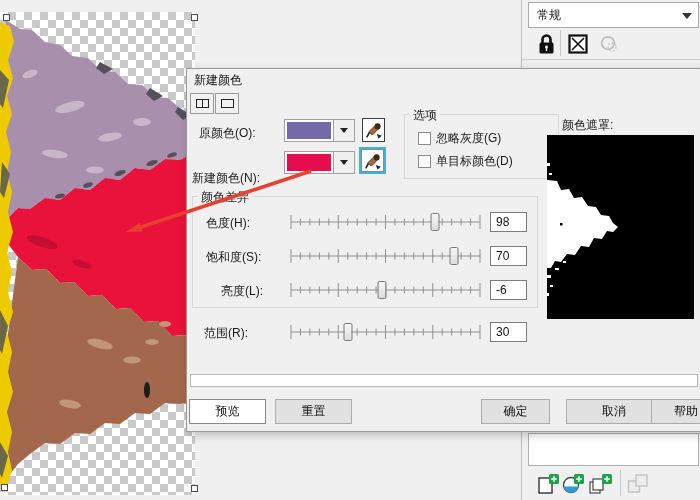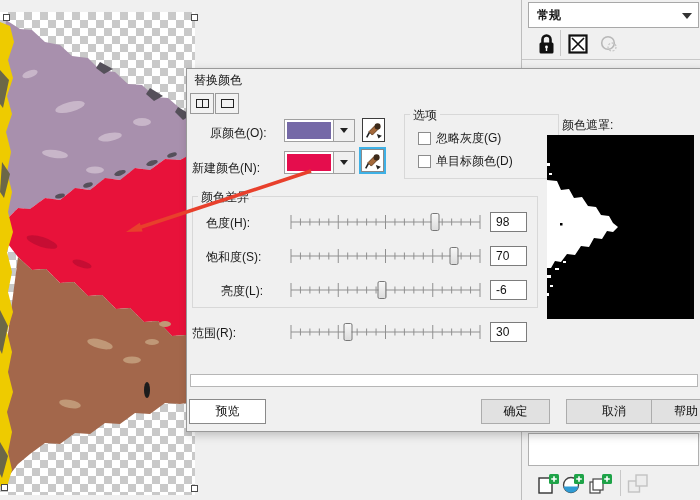--- a/index.html
+++ b/index.html
@@ -8,21 +8,21 @@
     font-family:"Liberation Sans","DejaVu Sans",sans-serif;font-size:12px;color:#1a1a1a;background:#f0f0f0;}
 
   
   #canvas{position:absolute;left:0;top:12px;width:195px;height:483px;z-index:1;
     background:repeating-conic-gradient(#c9c9c9 0% 25%, #ffffff 0% 50%) 0 0/16px 16px;}
   #art{position:absolute;left:0;top:0;}
   .handle{position:absolute;width:7px;height:7px;background:#fff;border:1px solid #4a4a4a;z-index:3;}
 
   
   #panel{position:absolute;left:521px;top:0;width:179px;height:500px;background:#f0f0f0;border-left:1px solid #bdbdbd;z-index:2;}
-  #preset{position:absolute;left:6px;top:2px;width:171px;height:26px;background:#fff;border:1px solid #a8a8a8;display:flex;align-items:center;padding-left:8px;font-weight:bold;}
+  #preset{position:absolute;left:6px;top:2px;width:171px;height:26px;background:#fff;border:1px solid #a8a8a8;display:flex;align-items:center;padding-left:8px;}
   #preset .dd-arrow{position:absolute;right:6px;top:10px;width:0;height:0;border-left:5px solid transparent;border-right:5px solid transparent;border-top:6px solid #333;}
   .vsep{position:absolute;width:1px;background:#c8c8c8;}
   .hsep{position:absolute;height:1px;background:#c8c8c8;}
   .tool{position:absolute;display:flex;align-items:center;justify-content:center;}
   #whitebox{position:absolute;left:6px;top:433px;width:171px;height:33px;background:#fff;border:1px solid #b0b0b0;}
 
   
   #dialog{position:absolute;left:186px;top:68px;width:516px;height:364px;background:#f0f0f0;border:1px solid #999;
     box-shadow:3px 3px 9px rgba(0,0,0,.22);z-index:10;}
   #dlg-title{position:absolute;left:7px;top:3px;font-size:12px;color:#111;}
@@ -172,46 +172,46 @@
     <div class="vsep" style="left:98px;top:470px;height:26px;"></div>
     <div class="tool" style="left:104px;top:472px;width:24px;height:24px;">
       <svg width="22" height="22" viewBox="0 0 22 22">
         <rect x="1.5" y="8" width="11" height="11" fill="#ededed" stroke="#c2c2c2" stroke-width="1.4"></rect>
         <rect x="9" y="2" width="11" height="11" fill="#ededed" stroke="#c2c2c2" stroke-width="1.4"></rect>
       </svg>
     </div>
   </div>
 
   <div id="dialog">
-    <div id="dlg-title">替换颜色</div>
+    <div id="dlg-title">新建颜色</div>
 
     <div class="vbtn" style="left:3px;top:24px;">
       <span class="r split"></span>
     </div>
     <div class="vbtn" style="left:28px;top:24px;">
       <span class="r"></span>
     </div>
 
-    <span class="lbl" style="left:23px;top:56px;">原颜色(O):</span>
+    <span class="lbl" style="left:12px;top:56px;">原颜色(O):</span>
     <div class="combo" style="left:97px;top:50px;">
       <div class="swatch" id="orig-swatch" style="background: rgb(117, 105, 167);"></div>
       <div class="carrow">
           <i></i>
         </div>
     </div>
     <div class="eyebtn" style="left:175px;top:49px;">
       <svg width="18" height="18" viewBox="0 0 16 16">
         <path d="M1.5,14.5 L4,10" stroke="#222" stroke-width="1.4" fill="none"></path>
         <polygon points="3.5,9.5 8.7,4.3 11.7,7.3 6.5,12.5" fill="#a5693a" stroke="#5a3516" stroke-width="0.8"></polygon>
         <circle cx="11.2" cy="4.8" r="2.7" fill="#3c2a1a"></circle>
         <polygon points="10.5,11.5 15,13 12,15.5" fill="#222"></polygon>
       </svg>
     </div>
 
-    <span class="lbl" style="left:5px;top:91px;">新建颜色(N):</span>
+    <span class="lbl" style="left:5px;top:101px;">新建颜色(N):</span>
     <div class="combo" style="left:97px;top:82px;">
       <div class="swatch" id="new-swatch" style="background: rgb(229, 13, 77);"></div>
       <div class="carrow">
           <i></i>
         </div>
     </div>
     <div class="eyebtn active" style="left:172px;top:78px;">
       <svg width="18" height="18" viewBox="0 0 16 16">
         <path d="M1.5,14.5 L4,10" stroke="#222" stroke-width="1.4" fill="none"></path>
         <polygon points="3.5,9.5 8.7,4.3 11.7,7.3 6.5,12.5" fill="#a5693a" stroke="#5a3516" stroke-width="0.8"></polygon>
@@ -233,20 +233,21 @@
     </div>
 
     <div class="group" style="left:5px;top:127px;width:346px;height:112px;">
       <legend>颜色差异</legend>
     </div>
     <div id="sliders-host"></div>
 
     <div id="progress"></div>
 
     <div class="btn white" style="left:2px;width:77px;">预览</div>
+    <div class="btn" style="left:88px;width:77px;">重置</div>
     <div class="btn" style="left:294px;width:69px;">确定</div>
     <div class="btn" style="left:379px;width:96px;">取消</div>
     <div class="btn" style="left:464px;width:70px;">帮助</div>
 
     <span id="mask-label" class="lbl">颜色遮罩:</span>
     <div id="maskbox">
       <svg width="147" height="184" viewBox="0 0 147 184">
         <rect x="0" y="0" width="147" height="184" fill="#000"></rect>
         <polygon fill="#fff" points="0,45 10,46 14,55 22,54 27,63 35,62 41,71 49,72 54,80 62,81 66,88 71,92 66,97 60,96 55,104 47,103 42,112 34,111 28,120 20,119 14,127 8,126 4,133 0,133"></polygon>
         <g fill="#fff">
@@ -349,21 +350,21 @@
             <line x1="163.65" y1="7.5" x2="163.65" y2="14.5" stroke="#909090" stroke-width="1"></line>
             <line x1="173.10" y1="7.5" x2="173.10" y2="14.5" stroke="#909090" stroke-width="1"></line>
             <line x1="182.55" y1="7.5" x2="182.55" y2="14.5" stroke="#909090" stroke-width="1"></line>
             <line x1="192.00" y1="4" x2="192.00" y2="18" stroke="#909090" stroke-width="1"></line>
           </svg>
           <div class="sl-thumb" style="left: 93.7px;"></div>
         </div>
         <input class="sl-value" value="-6" style="">
       </div>
       <div class="srow" style="top: 252px;">
-        <span class="sl-label" style="left:5px">范围(R):</span>
+        <span class="sl-label" style="left:17px">范围(R):</span>
         <div class="sl-track">
           <svg width="195" height="22" viewBox="0 0 195 22">
             <line x1="3" y1="11" x2="192" y2="11" stroke="#909090" stroke-width="1"></line>
             <line x1="3.00" y1="4" x2="3.00" y2="18" stroke="#909090" stroke-width="1"></line>
             <line x1="12.45" y1="7.5" x2="12.45" y2="14.5" stroke="#909090" stroke-width="1"></line>
             <line x1="21.90" y1="7.5" x2="21.90" y2="14.5" stroke="#909090" stroke-width="1"></line>
             <line x1="31.35" y1="7.5" x2="31.35" y2="14.5" stroke="#909090" stroke-width="1"></line>
             <line x1="40.80" y1="7.5" x2="40.80" y2="14.5" stroke="#909090" stroke-width="1"></line>
             <line x1="50.25" y1="4" x2="50.25" y2="18" stroke="#909090" stroke-width="1"></line>
             <line x1="59.70" y1="7.5" x2="59.70" y2="14.5" stroke="#909090" stroke-width="1"></line>

